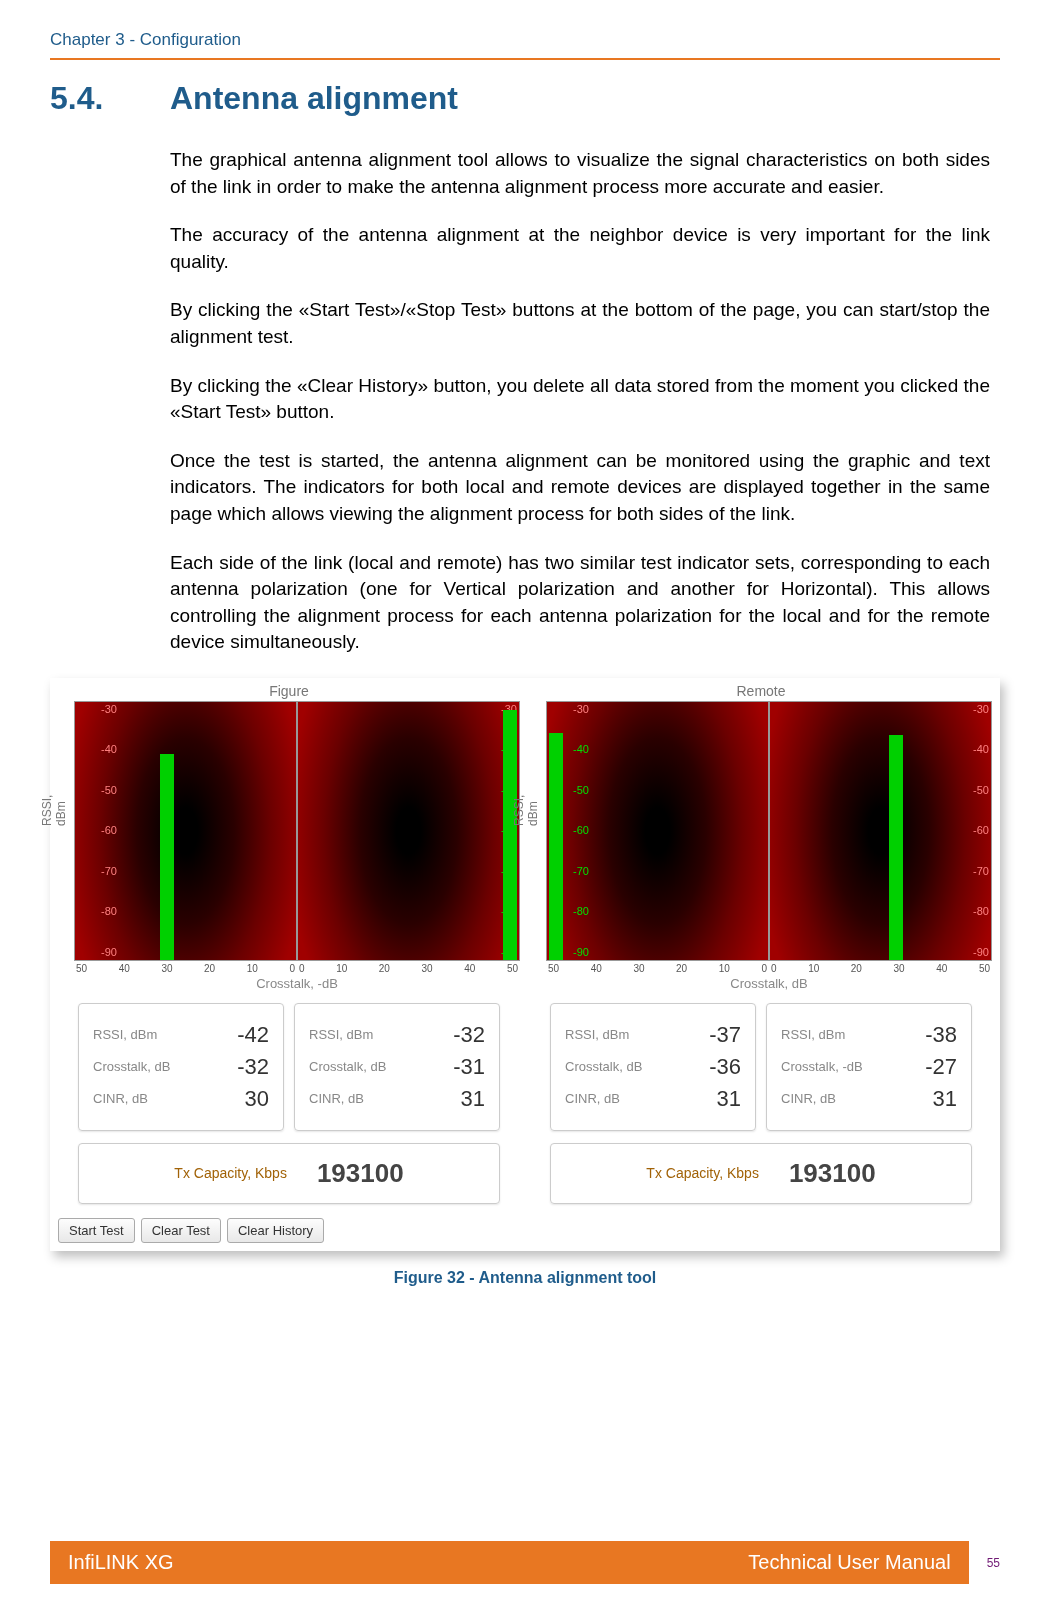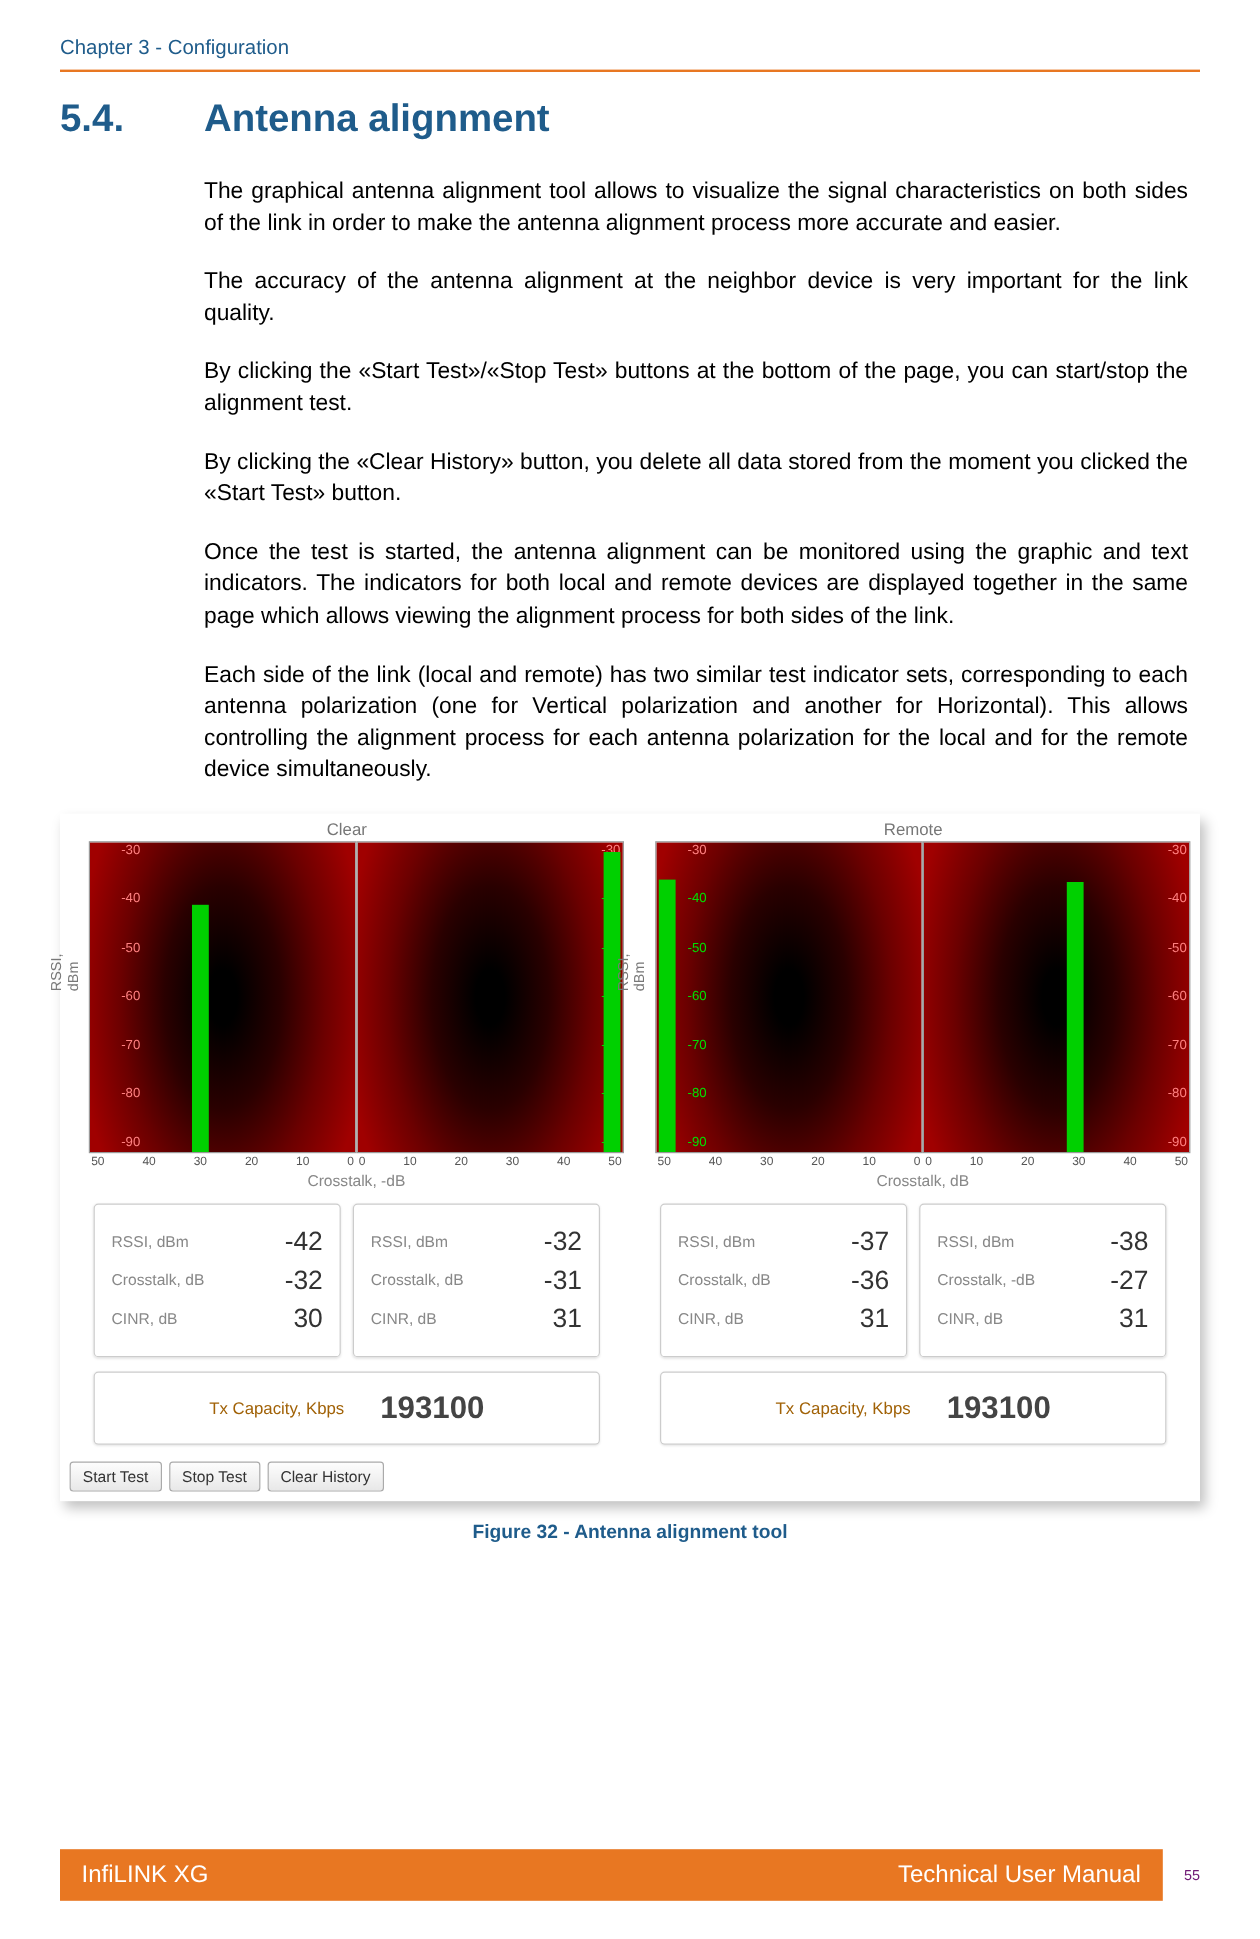--- a/index.html
+++ b/index.html
@@ -184,21 +184,21 @@
 <p class="body-text">The accuracy of the antenna alignment at the neighbor device is very important for the link quality.</p>
 <p class="body-text">By clicking the «Start Test»/«Stop Test» buttons at the bottom of the page, you can start/stop the alignment test.</p>
 <p class="body-text">By clicking the «Clear History» button, you delete all data stored from the moment you clicked the «Start Test» button.</p>
 <p class="body-text">Once the test is started, the antenna alignment can be monitored using the graphic and text indicators. The indicators for both local and remote devices are displayed together in the same page which allows viewing the alignment process for both sides of the link.</p>
 <p class="body-text">Each side of the link (local and remote) has two similar test indicator sets, corresponding to each antenna polarization (one for Vertical polarization and another for Horizontal). This allows controlling the alignment process for each antenna polarization for the local and for the remote device simultaneously.</p>
 
 <div class="figure-container">
   <div class="charts-row">
 
     <div class="chart-half">
-      <div class="chart-title">Clear</div>
+      <div class="chart-title">Figure</div>
       <div style="display:flex; align-items:stretch;">
         <div style="width:16px; position:relative;">
           <div class="axis-label-y">RSSI, dBm</div>
         </div>
         <div style="flex:1;">
           <div class="chart-pair">
             <div class="mini-chart">
               <div class="y-ticks">
                 <span>-30</span>
                   <span>-40</span>
@@ -370,21 +370,21 @@
         <div class="capacity-box">
           <span class="capacity-label">Tx Capacity, Kbps</span>
           <span class="capacity-value">193100</span>
         </div>
       </div>
     </div>
   </div>
 
   <div class="buttons-row">
     <button class="ui-button">Start Test</button>
-    <button class="ui-button">Stop Test</button>
+    <button class="ui-button">Clear Test</button>
     <button class="ui-button">Clear History</button>
   </div>
 </div>
 
 <div class="figure-caption">Figure 32 - Antenna alignment tool</div>
 
 <div class="footer">
   <div class="footer-bar">
     <span>InfiLINK XG</span>
     <span>Technical User Manual</span>

